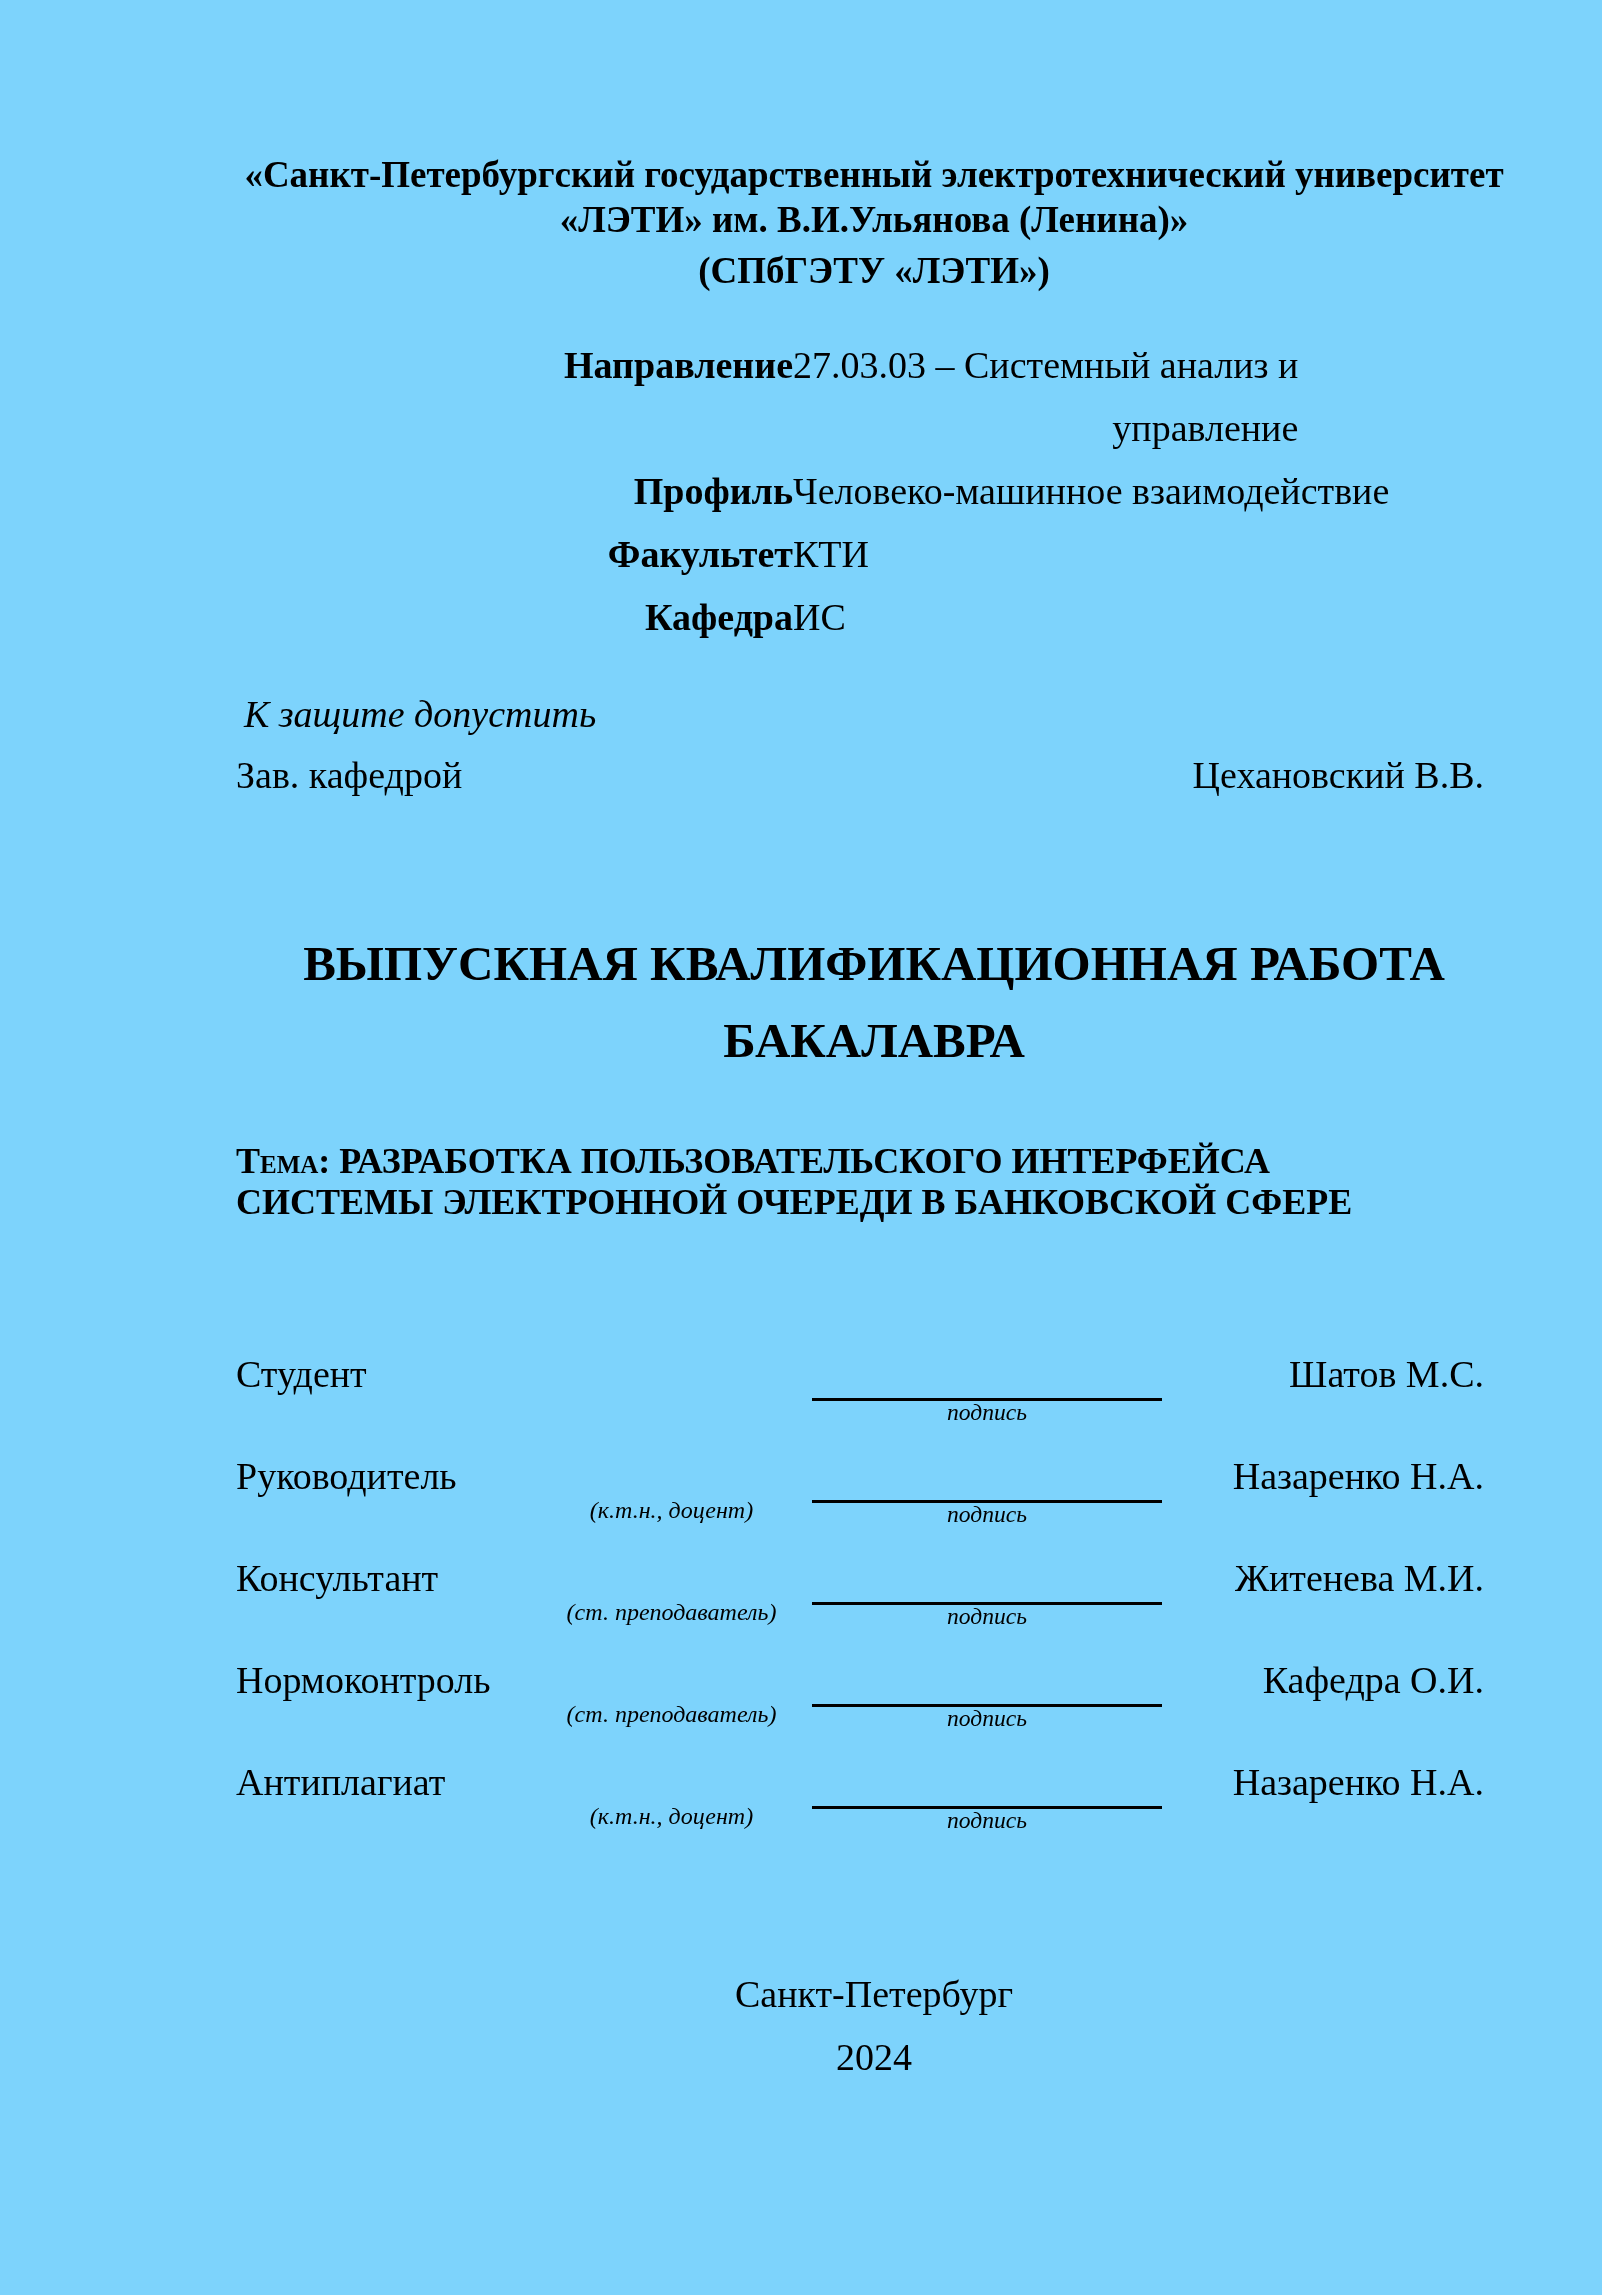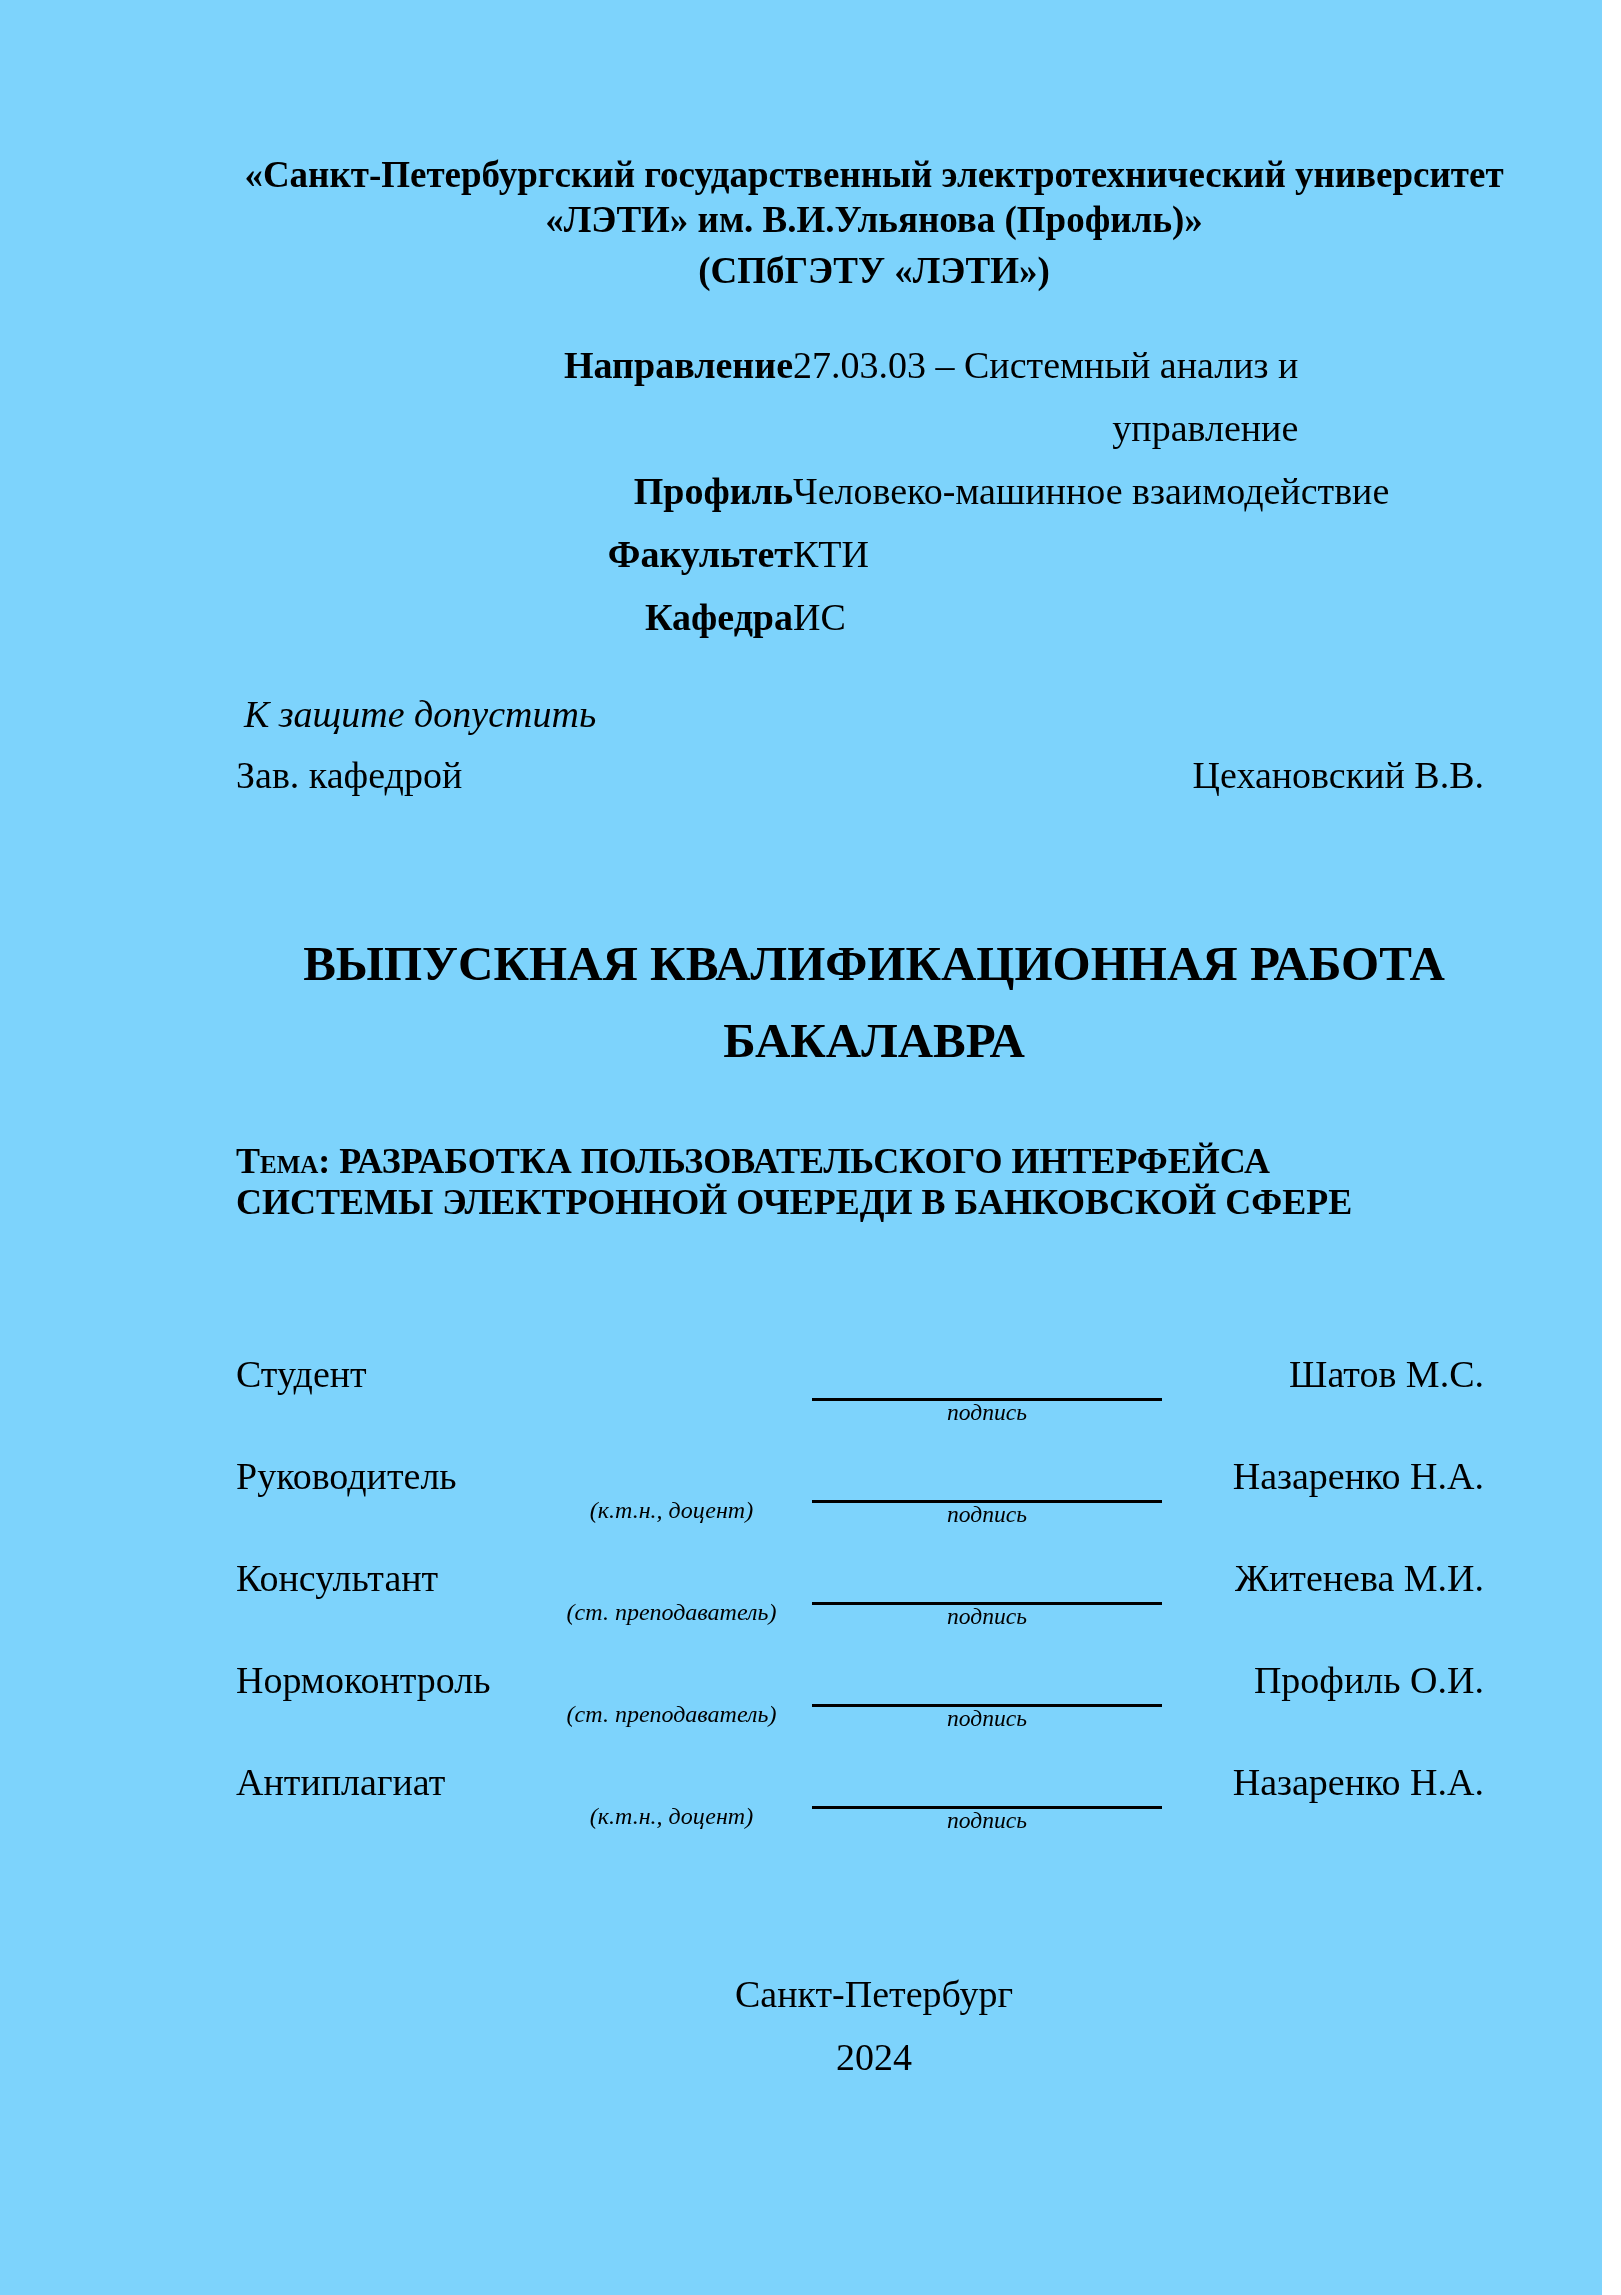--- a/index.html
+++ b/index.html
@@ -103,21 +103,21 @@
     line-height: 63px;
   }
 </style>
 </head>
 <body>
 
 <div class="page">
 
   <div class="abs doc-header">
     <div class="hline">«Санкт-Петербургский государственный электротехнический университет</div>
-    <div class="hline">«ЛЭТИ» им. В.И.Ульянова (Профиль)»</div>
+    <div class="hline">«ЛЭТИ» им. В.И.Ульянова (Ленина)»</div>
     <div class="hline hline-3">(СПбГЭТУ «ЛЭТИ»)</div>
   </div>
 
   <div class="abs info-table">
     <div class="info-row">
       <div class="info-label">Направление</div>
       <div class="info-value">
         <div class="vline">27.03.03 – Системный анализ и</div>
         <div class="vline">управление</div>
       </div>
@@ -187,21 +187,21 @@
       <span class="sig-line"></span>
       <span class="sig-caption">подпись</span>
       <span class="sig-name">Житенева М.И.</span>
     </div>
 
     <div class="sig-row">
       <span class="sig-role">Нормоконтроль</span>
       <span class="sig-qual">(ст. преподаватель)</span>
       <span class="sig-line"></span>
       <span class="sig-caption">подпись</span>
-      <span class="sig-name">Профиль О.И.</span>
+      <span class="sig-name">Кафедра О.И.</span>
     </div>
 
     <div class="sig-row">
       <span class="sig-role">Антиплагиат</span>
       <span class="sig-qual">(к.т.н., доцент)</span>
       <span class="sig-line"></span>
       <span class="sig-caption">подпись</span>
       <span class="sig-name">Назаренко Н.А.</span>
     </div>
 

